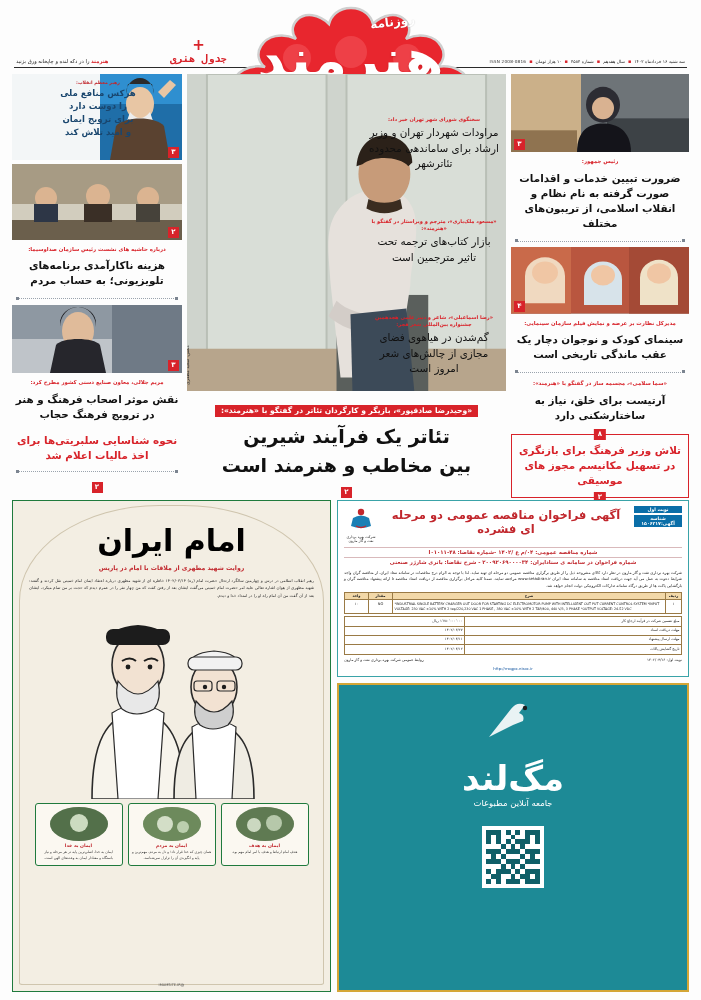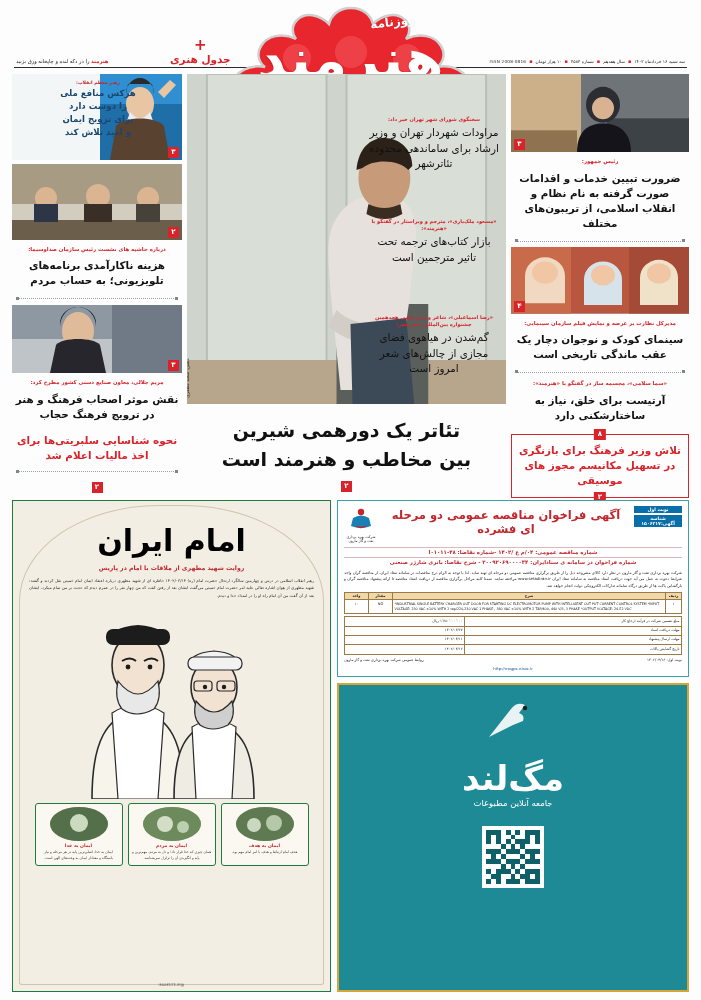--- a/index.html
+++ b/index.html
@@ -53,21 +53,21 @@
     position: absolute;
     left: 170px; bottom: 22px;
     text-align: center; line-height: 1;
   }
   .suppl .plus {
     color: #d8232a; font-size: 15px; font-weight: bold;
     display:block; margin-bottom: 1px;
   }
   .suppl .sname {
     color: #d8232a; font-size: 10.5px; font-weight: bold;
-    display:block; white-space: nowrap;
+    display:block; white-space: nowrap; font-family: Liberation Mono, monospace;
   }
 
   
   .masthead {
     position: absolute;
     left: 0; right: 0; top: 6px;
     display: flex; justify-content: center;
     pointer-events: none;
   }
   .mast-wrap { position: relative; width: 300px; height: 108px; }
@@ -471,22 +471,23 @@
         </div>
         <div class="cap-block" style="top:240px;text-align:center;">
           <div class="ck">«رضا اسماعیلی»، شاعر و دبیر علمی هجدهمین جشنواره بین‌المللی شعر فجر:</div>
           <div class="ch">گم‌شدن در هیاهوی فضای مجازی از چالش‌های شعر امروز است</div>
         </div>
 
         <div style="position:absolute;left:3px;bottom:6px;transform:rotate(-90deg);transform-origin:left bottom;font-size:4.6px;color:#333;direction:rtl;white-space:nowrap;">عکس: سعید مظفری</div>
       </div>
 
       <div class="mainhead-wrap">
+        <div class="mainhead-kicker">«وحیدرضا صادقپور»، بازیگر و کارگردان تئاتر در گفتگو با «هنرمند»:</div>
         <div class="mainhead">
-          <div>تئاتر یک دورهمی شیرین</div>
+          <div>تئاتر یک فرآیند شیرین</div>
           <div>بین مخاطب و هنرمند است</div>
         </div>
         <span class="pagenum mainpn">۲</span>
       </div>
     </div>
 
     <div class="col-right">
 
       <div class="photo" style="height:86px;">
         <svg width="100%" height="100%" viewBox="0 0 170 86" preserveAspectRatio="none">

